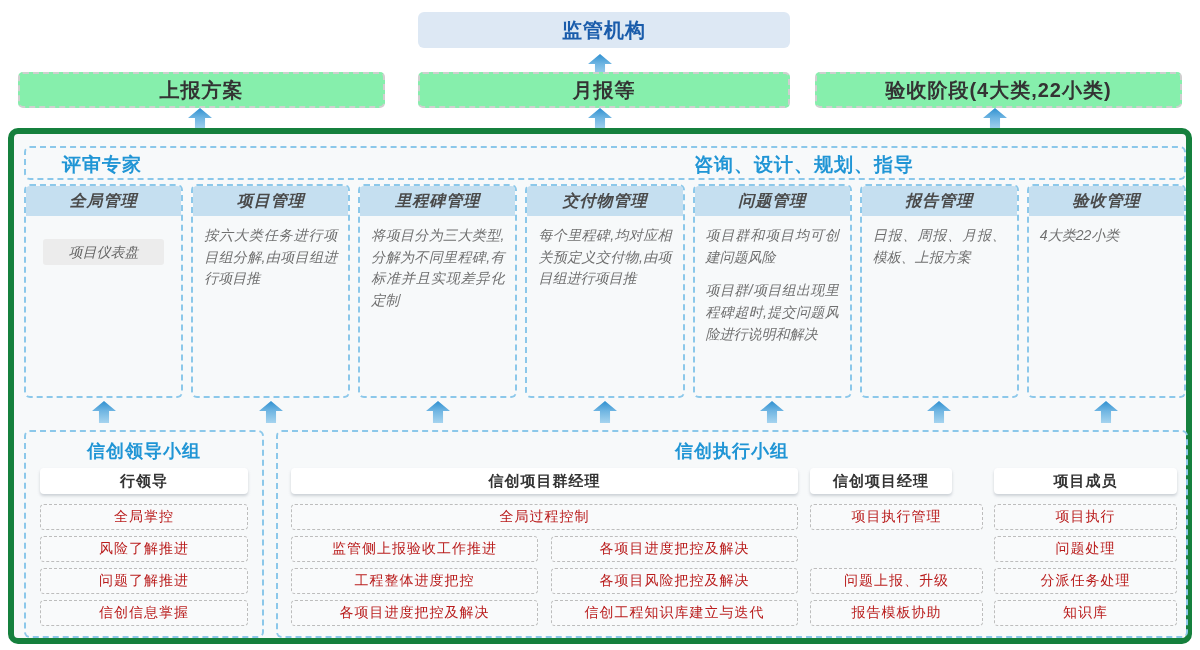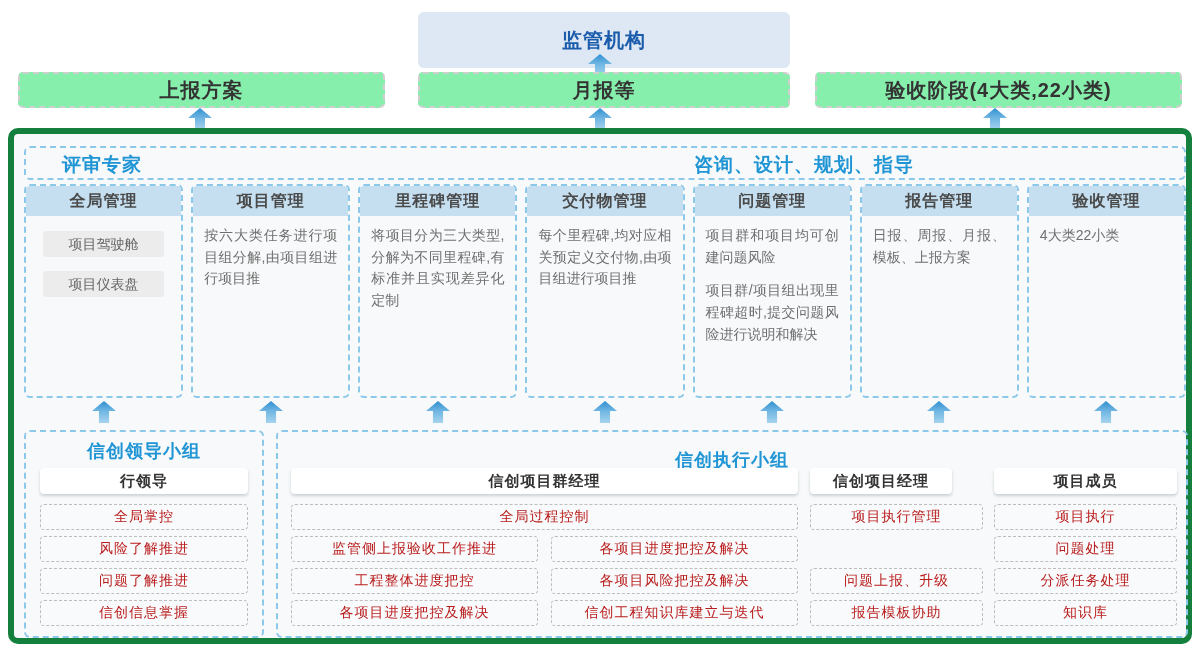--- a/index.html
+++ b/index.html
@@ -34,21 +34,21 @@
     background:#f7f9fa;border:6px solid #15803d;border-radius:10px;box-sizing:border-box;
   }
   .expert-bar{
     border:2px dashed #8cc8ea;border-radius:6px;box-sizing:border-box;
   }
   .blue-label{
     font-size:19px;font-weight:bold;color:#2095d5;letter-spacing:1px;white-space:nowrap;
   }
 
   
-  .cols{display:flex;gap:8px;}
+  .cols{display:flex;gap:8px;font-style:italic;}
   .col{
     flex:1 1 0;border:2px dashed #8cc8ea;border-radius:6px;box-sizing:border-box;
     background:transparent;overflow:hidden;
   }
   .col-head{
     height:30px;background:#c5dff0;
     display:flex;align-items:center;justify-content:center;
     font-size:16px;font-weight:bold;color:#4a4a4a;letter-spacing:1px;
   }
   .col-body{
@@ -80,21 +80,21 @@
     border:1px dashed #bdbdbd;border-radius:4px;height:26px;box-sizing:border-box;
     display:flex;align-items:center;justify-content:center;
     font-size:14px;color:#b91c1c;letter-spacing:1px;background:rgba(255,255,255,.25);
   }
 </style>
 </head>
 <body>
 
 <div id="canvas">
 
-  <div class="abs regulator" style="left:418px;top:12px;width:372px;height:56px;text-align:right;">
+  <div class="abs regulator" style="left:418px;top:12px;width:372px;height:36px;text-align:right;">
     <span>监管机构</span>
   </div>
 
   <div class="abs arrow-up" style="left:588px;top:54px;"></div>
 
   <div class="abs channel" style="left:18px;top:72px;width:367px;height:36px;">
     <span>上报方案</span>
   </div>
   <div class="abs channel" style="left:418px;top:72px;width:372px;height:36px;">
     <span>月报等</span>
@@ -112,21 +112,20 @@
     <div class="abs expert-bar" style="left:10px;top:12px;width:1162px;height:34px;">
       <span class="abs blue-label" style="left:36px;top:4px;">评审专家</span>
       <span class="abs blue-label" style="left:668px;top:4px;">咨询、设计、规划、指导</span>
     </div>
 
     <div class="abs cols" style="left:10px;top:50px;width:1162px;height:214px;">
 
       <div class="col">
         <div class="col-head">全局管理</div>
         <div class="col-body">
-          <div class="chip">项目驾驶舱</div>
           <div class="chip" style="margin-top:14px;">项目仪表盘</div>
         </div>
       </div>
 
       <div class="col">
         <div class="col-head">项目管理</div>
         <div class="col-body">
           <p>按六大类任务进行项目组分解,由项目组进行项目推</p>
         </div>
       </div>
@@ -179,21 +178,21 @@
     <div class="abs group-box" style="left:10px;top:296px;width:240px;height:208px;">
       <div class="group-title abs" style="left:0;right:0;top:7px;">信创领导小组</div>
       <div class="white-head abs" style="left:14px;right:14px;top:36px;">行领导</div>
       <div class="duty abs" style="left:14px;right:14px;top:72px;">全局掌控</div>
       <div class="duty abs" style="left:14px;right:14px;top:104px;">风险了解推进</div>
       <div class="duty abs" style="left:14px;right:14px;top:136px;">问题了解推进</div>
       <div class="duty abs" style="left:14px;right:14px;top:168px;">信创信息掌握</div>
     </div>
 
     <div class="abs group-box" style="left:262px;top:296px;width:912px;height:208px;">
-      <div class="group-title abs" style="left:0;right:0;top:16px;">信创执行小组</div>
+      <div class="group-title abs" style="left:0;right:0;top:7px;">信创执行小组</div>
 
       <div class="white-head abs" style="left:13px;top:36px;width:507px;">信创项目群经理</div>
       <div class="duty abs" style="left:13px;top:72px;width:507px;">全局过程控制</div>
       <div class="duty abs" style="left:13px;top:104px;width:247px;">监管侧上报验收工作推进</div>
       <div class="duty abs" style="left:13px;top:136px;width:247px;">工程整体进度把控</div>
       <div class="duty abs" style="left:13px;top:168px;width:247px;">各项目进度把控及解决</div>
       <div class="duty abs" style="left:273px;top:104px;width:247px;">各项目进度把控及解决</div>
       <div class="duty abs" style="left:273px;top:136px;width:247px;">各项目风险把控及解决</div>
       <div class="duty abs" style="left:273px;top:168px;width:247px;">信创工程知识库建立与迭代</div>
 

